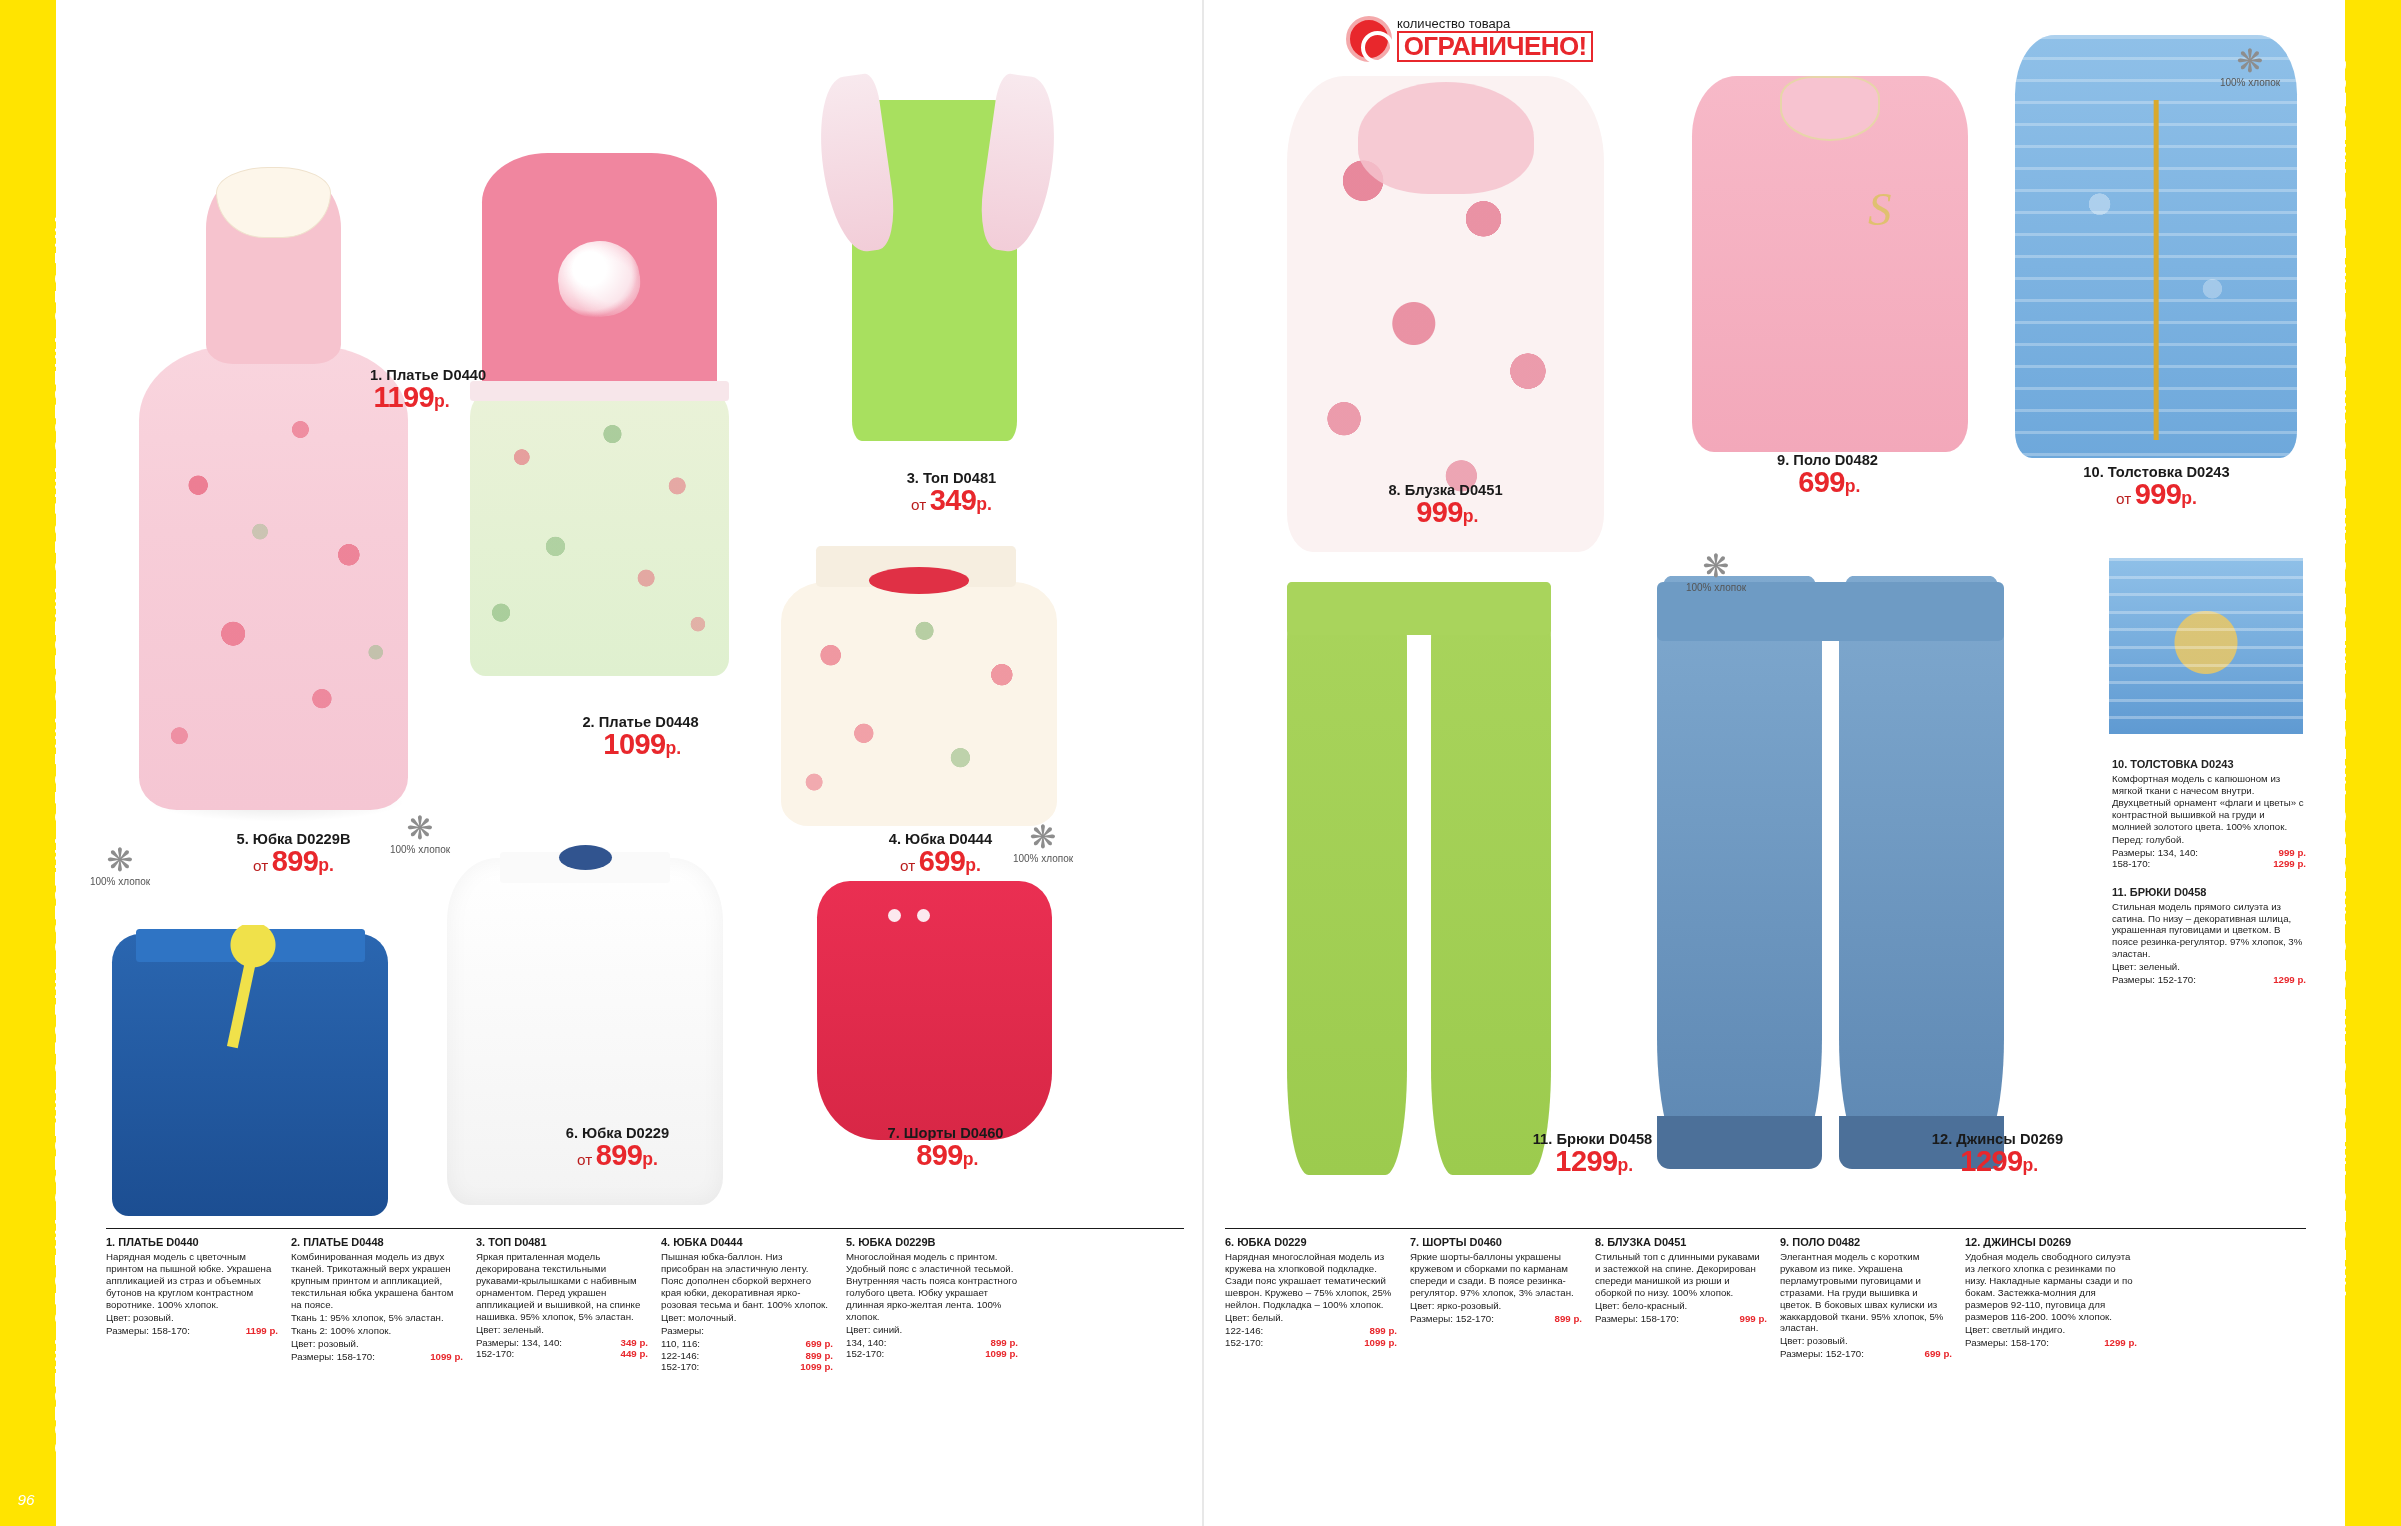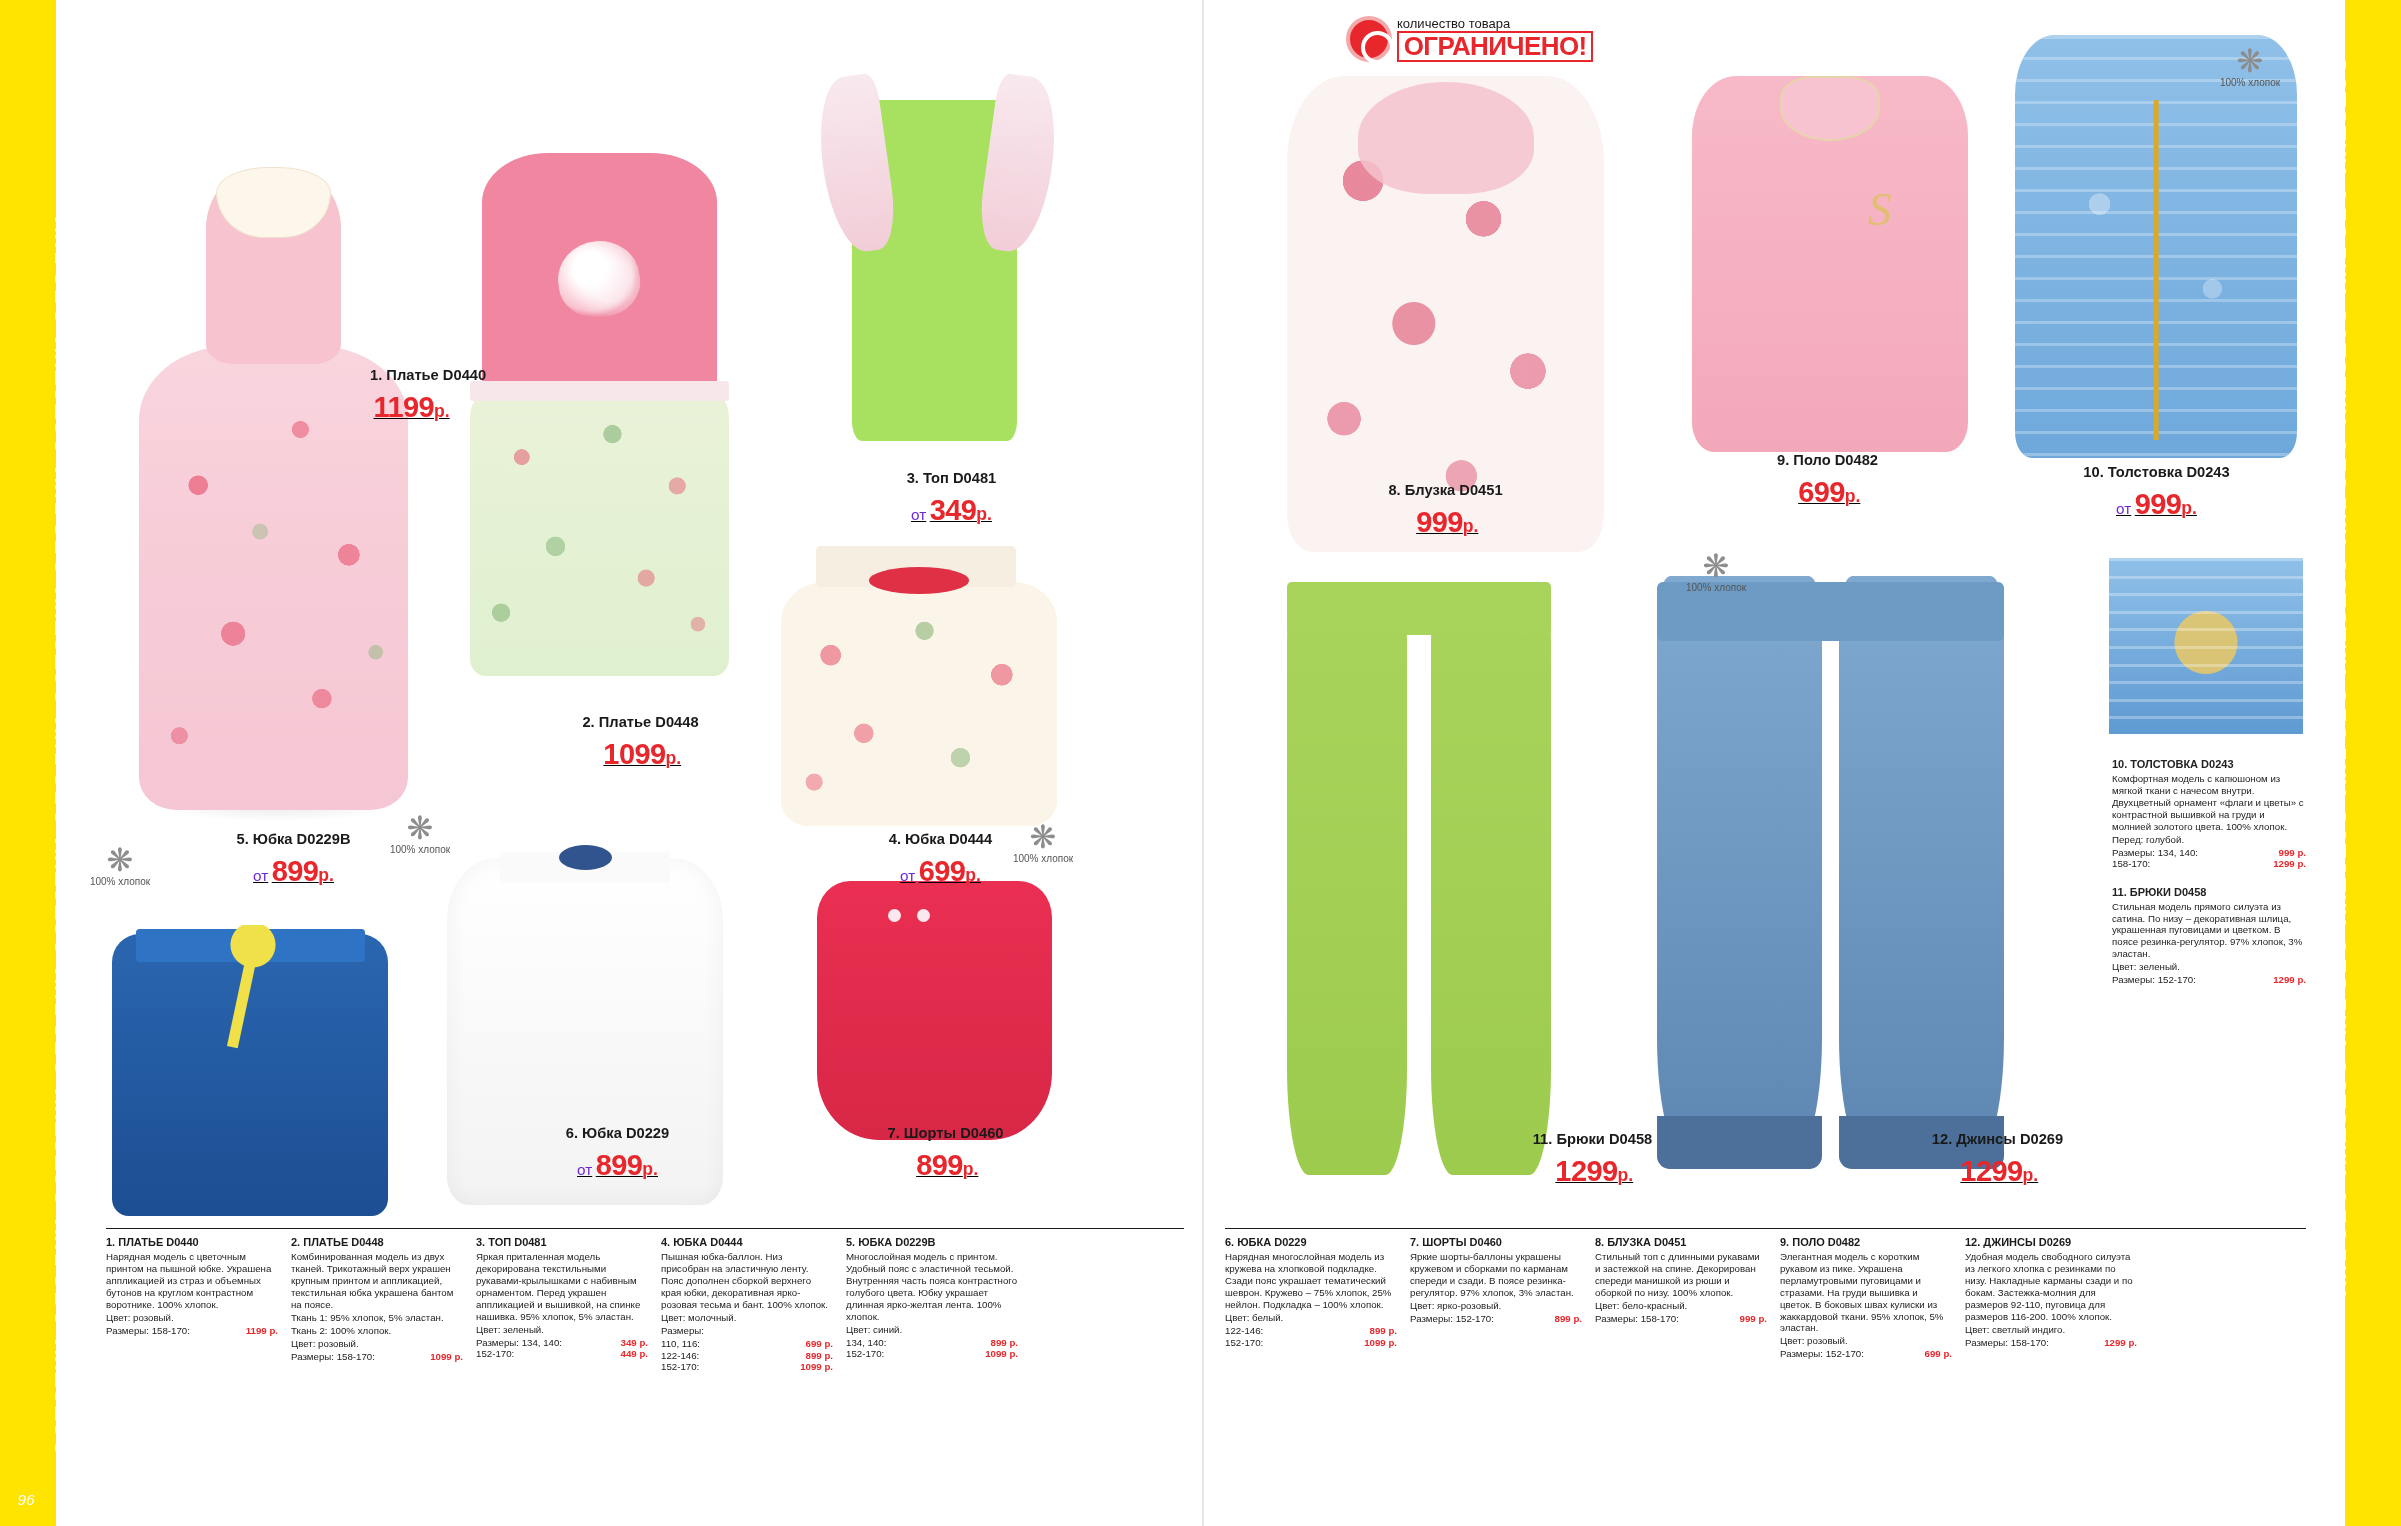--- a/index.html
+++ b/index.html
@@ -80,26 +80,25 @@
   .callout .name {
     font-size: 14.7px;
     font-weight: 700;
     color: #1a1a1a;
     white-space: nowrap;
     line-height: 1.1;
   }
   .callout .priceline {
     white-space: nowrap;
     line-height: 1;
-    margin-top: 10px;
-    text-decoration: underline;
+    margin-top: 0;
   }
   .callout .ot {
     font-size: 15.3px;
-    color: #6d28d9;
+    color: #b91c1c;
     font-weight: 400;
     vertical-align: baseline;
     margin-right: 3.5px;
   }
   .callout .price {
     font-size: 29px;
     font-weight: 700;
     color: #e8272c;
     letter-spacing: -0.6px;
   }

